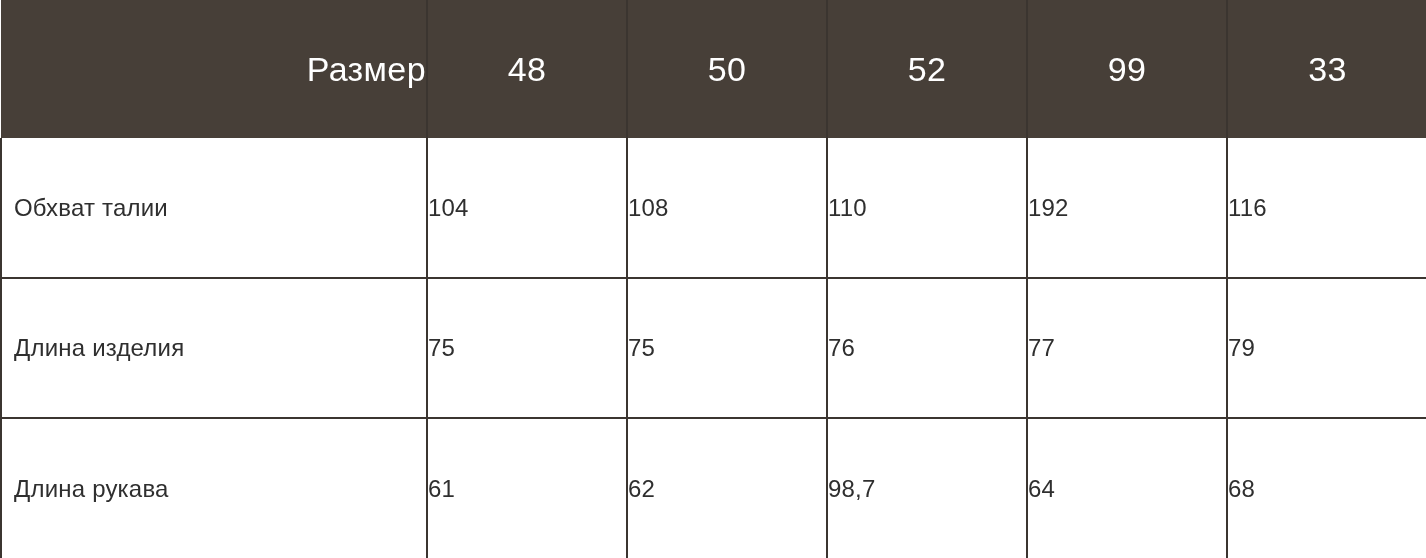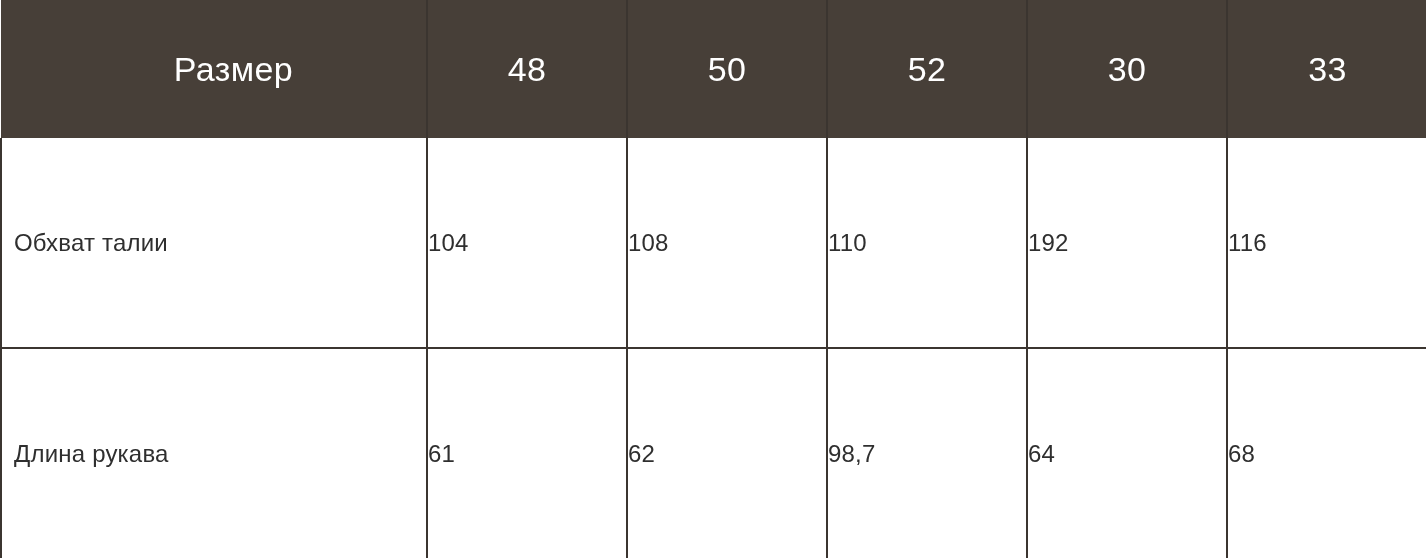--- a/index.html
+++ b/index.html
@@ -39,21 +39,21 @@
     color: #ffffff;
     font-weight: 300;
     font-size: 34px;
     letter-spacing: 0.4px;
     padding: 0;
     margin: 0;
     border: none;
     vertical-align: middle;
   }
   thead th.header-label {
-    text-align: center;
+    text-align: right;
     padding-left: 40px;
     font-size: 34px;
   }
   thead th.header-size {
     text-align: center;
     font-size: 34px;
     border-left: 2px solid #3b3530;
   }
 
   
@@ -104,32 +104,40 @@
       <col class="col-size">
       <col class="col-size">
       <col class="col-size">
     </colgroup>
     <thead>
       <tr class="header-row">
         <th class="header-label">Размер</th>
         <th class="header-size">48</th>
         <th class="header-size">50</th>
         <th class="header-size">52</th>
-        <th class="header-size">30</th>
+        <th class="header-size">99</th>
         <th class="header-size">33</th>
       </tr>
     </thead>
     <tbody>
       <tr class="data-row">
         <td class="cell-label">Обхват талии</td>
         <td class="cell-value">104</td>
         <td class="cell-value">108</td>
         <td class="cell-value">110</td>
         <td class="cell-value">192</td>
         <td class="cell-value cell-last">116</td>
+      </tr>
+      <tr class="data-row">
+        <td class="cell-label">Длина изделия</td>
+        <td class="cell-value">75</td>
+        <td class="cell-value">75</td>
+        <td class="cell-value">76</td>
+        <td class="cell-value">77</td>
+        <td class="cell-value cell-last">79</td>
       </tr>
       <tr class="data-row">
         <td class="cell-label">Длина рукава</td>
         <td class="cell-value">61</td>
         <td class="cell-value">62</td>
         <td class="cell-value">98,7</td>
         <td class="cell-value">64</td>
         <td class="cell-value cell-last">68</td>
       </tr>
     </tbody>

